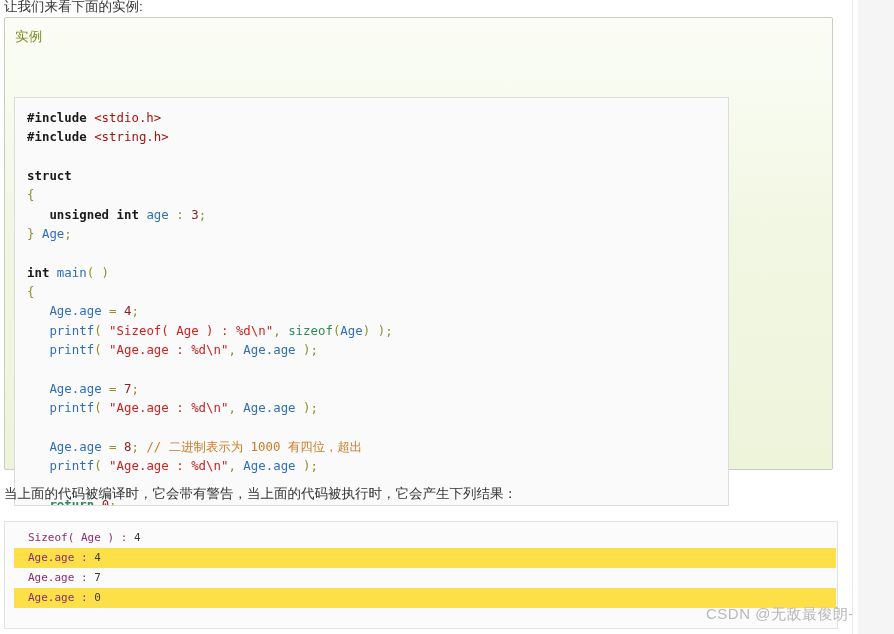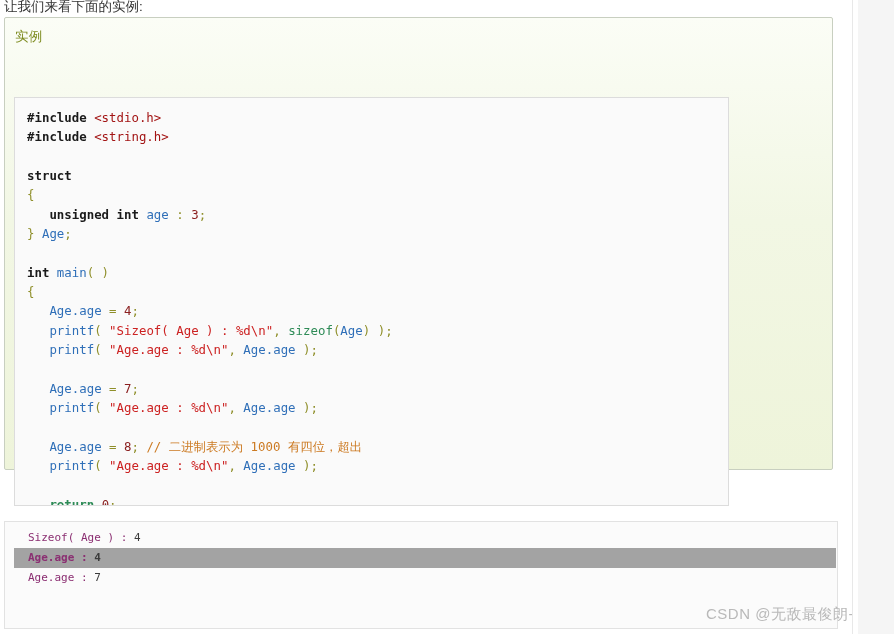--- a/index.html
+++ b/index.html
@@ -149,21 +149,21 @@
   }
   .out-row {
     height: 20px;
     line-height: 20px;
     padding-left: 14px;
     font-family: "DejaVu Sans Mono", "Liberation Mono", monospace;
     font-size: 11px;
     color: #8b2f72;
     white-space: pre;
   }
-  .out-row.alt { background: #a3a3a3; font-weight: bold; }
+  .out-row.alt { background: #fde047; }
   .out-num { color: #3b3b3b; }
 
   
   .watermark {
     position: absolute;
     top: 605px;
     left: 706px;
     font-size: 15px;
     color: #b9b9b9;
     white-space: nowrap;
@@ -203,26 +203,28 @@
 
 <span class="pl">   </span><span class="id">Age.age</span><span class="pl"> </span><span class="op">=</span><span class="pl"> </span><span class="num">8</span><span class="op">; </span><span class="cmt">// 二进制表示为 1000 有四位，超出</span>
 <span class="pl">   </span><span class="fn">printf</span><span class="op">( </span><span class="str">"Age.age : %d\n"</span><span class="op">, </span><span class="id">Age.age</span><span class="op"> );</span>
 
 <span class="pl">   </span><span class="kr">return</span><span class="pl"> </span><span class="num">0</span><span class="op">;</span>
 
 </pre>
       </div>
     </div>
 
+    <div class="result-line">当上面的代码被编译时，它会带有警告，当上面的代码被执行时，它会产生下列结果：</div>
 
     <div class="output-panel">
       <div class="output-inner" id="output-rows">
           <div class="out-row"><span>Sizeof( Age ) : </span><span class="out-num">4</span></div>
           <div class="out-row alt"><span>Age.age : </span><span class="out-num">4</span></div>
           <div class="out-row"><span>Age.age : </span><span class="out-num">7</span></div>
+          <div class="out-row alt"><span>Age.age : </span><span class="out-num">0</span></div>
         </div>
     </div>
 
     <div class="watermark">CSDN @无敌最俊朗-</div>
   </div>
 
   <div class="gutter-divider"></div>
   <div class="right-gutter"></div>
 
 </div>

